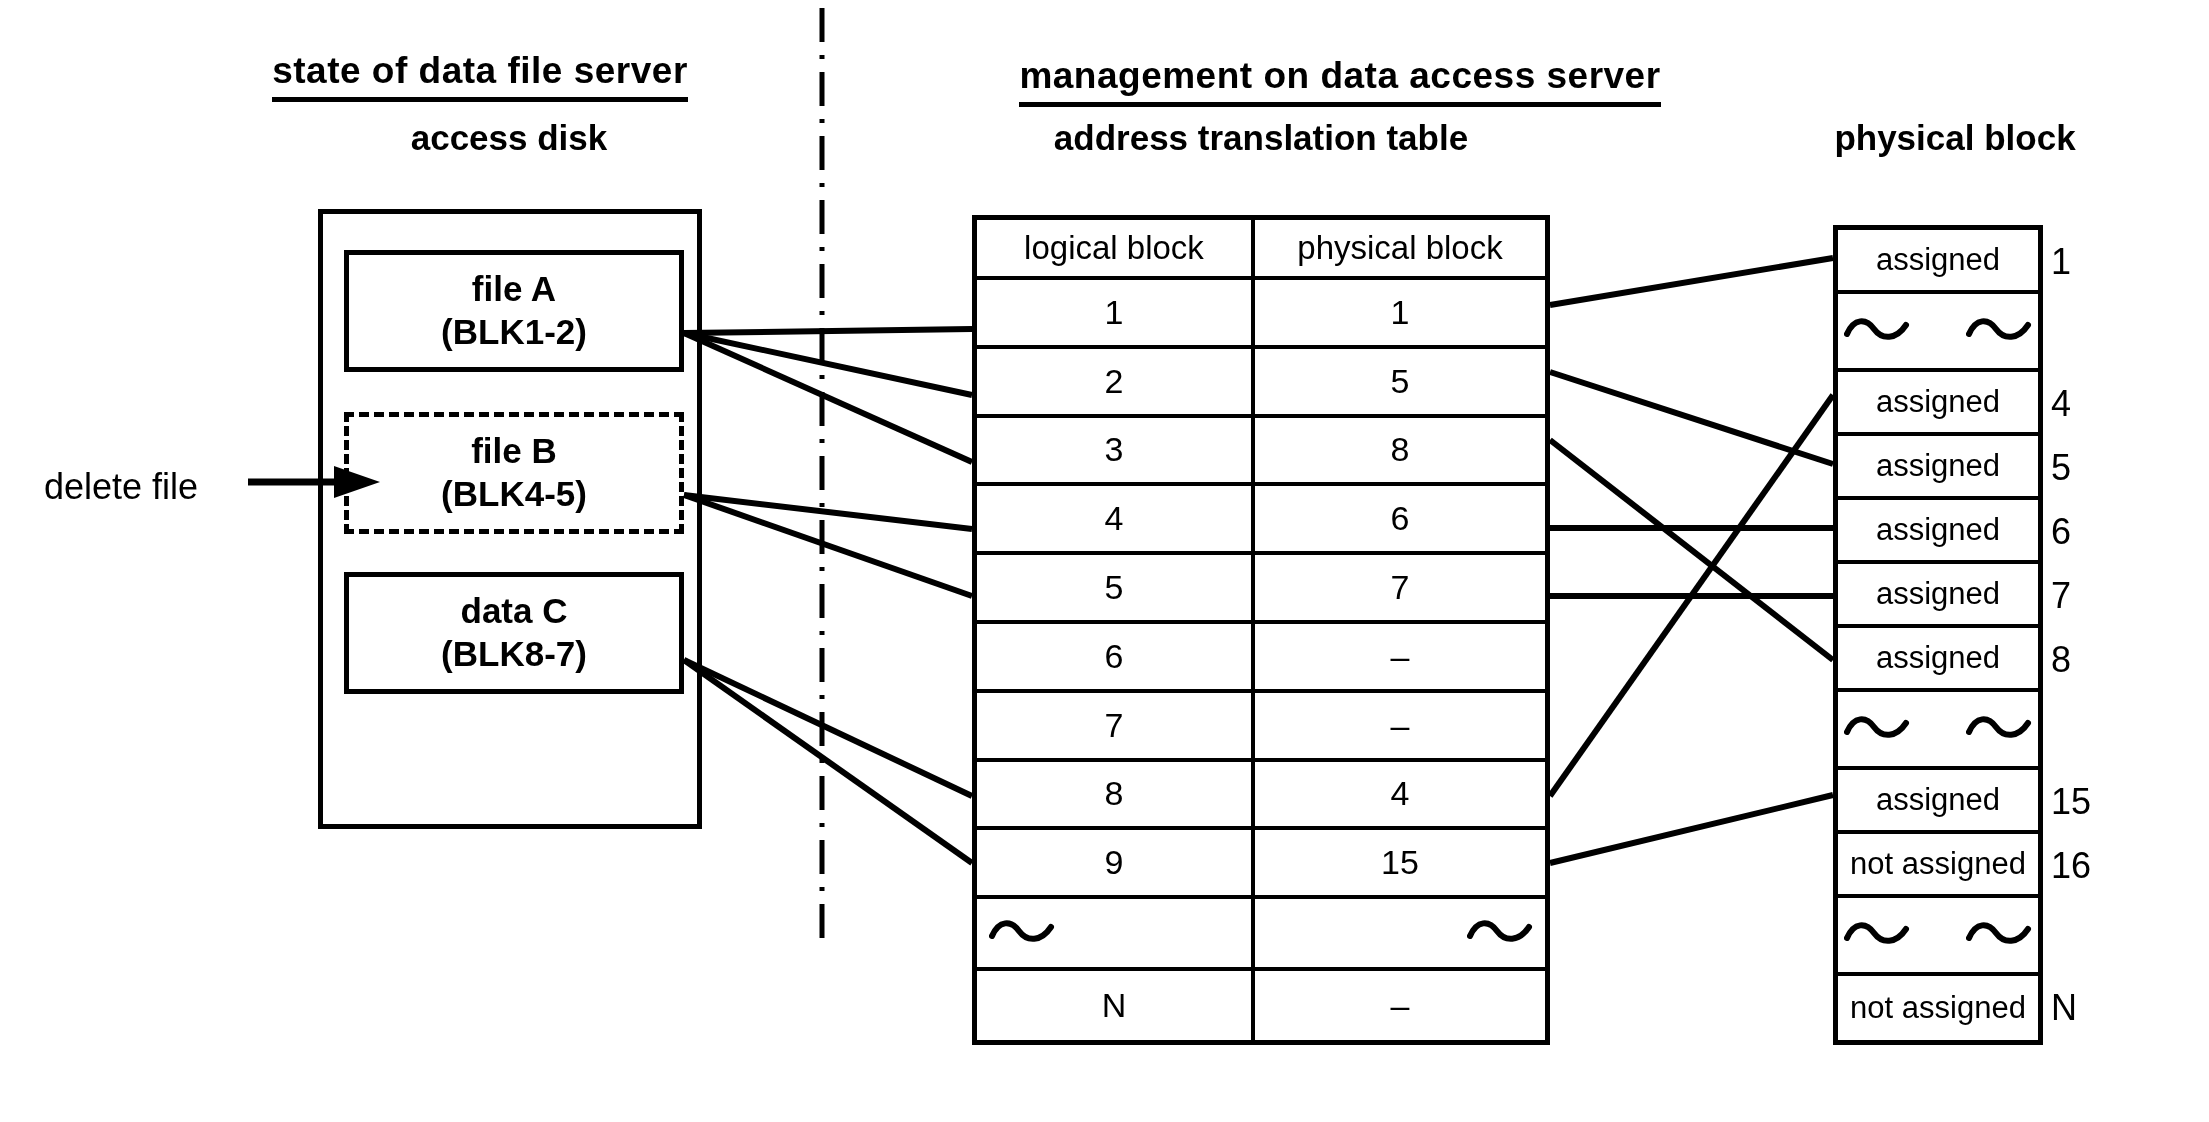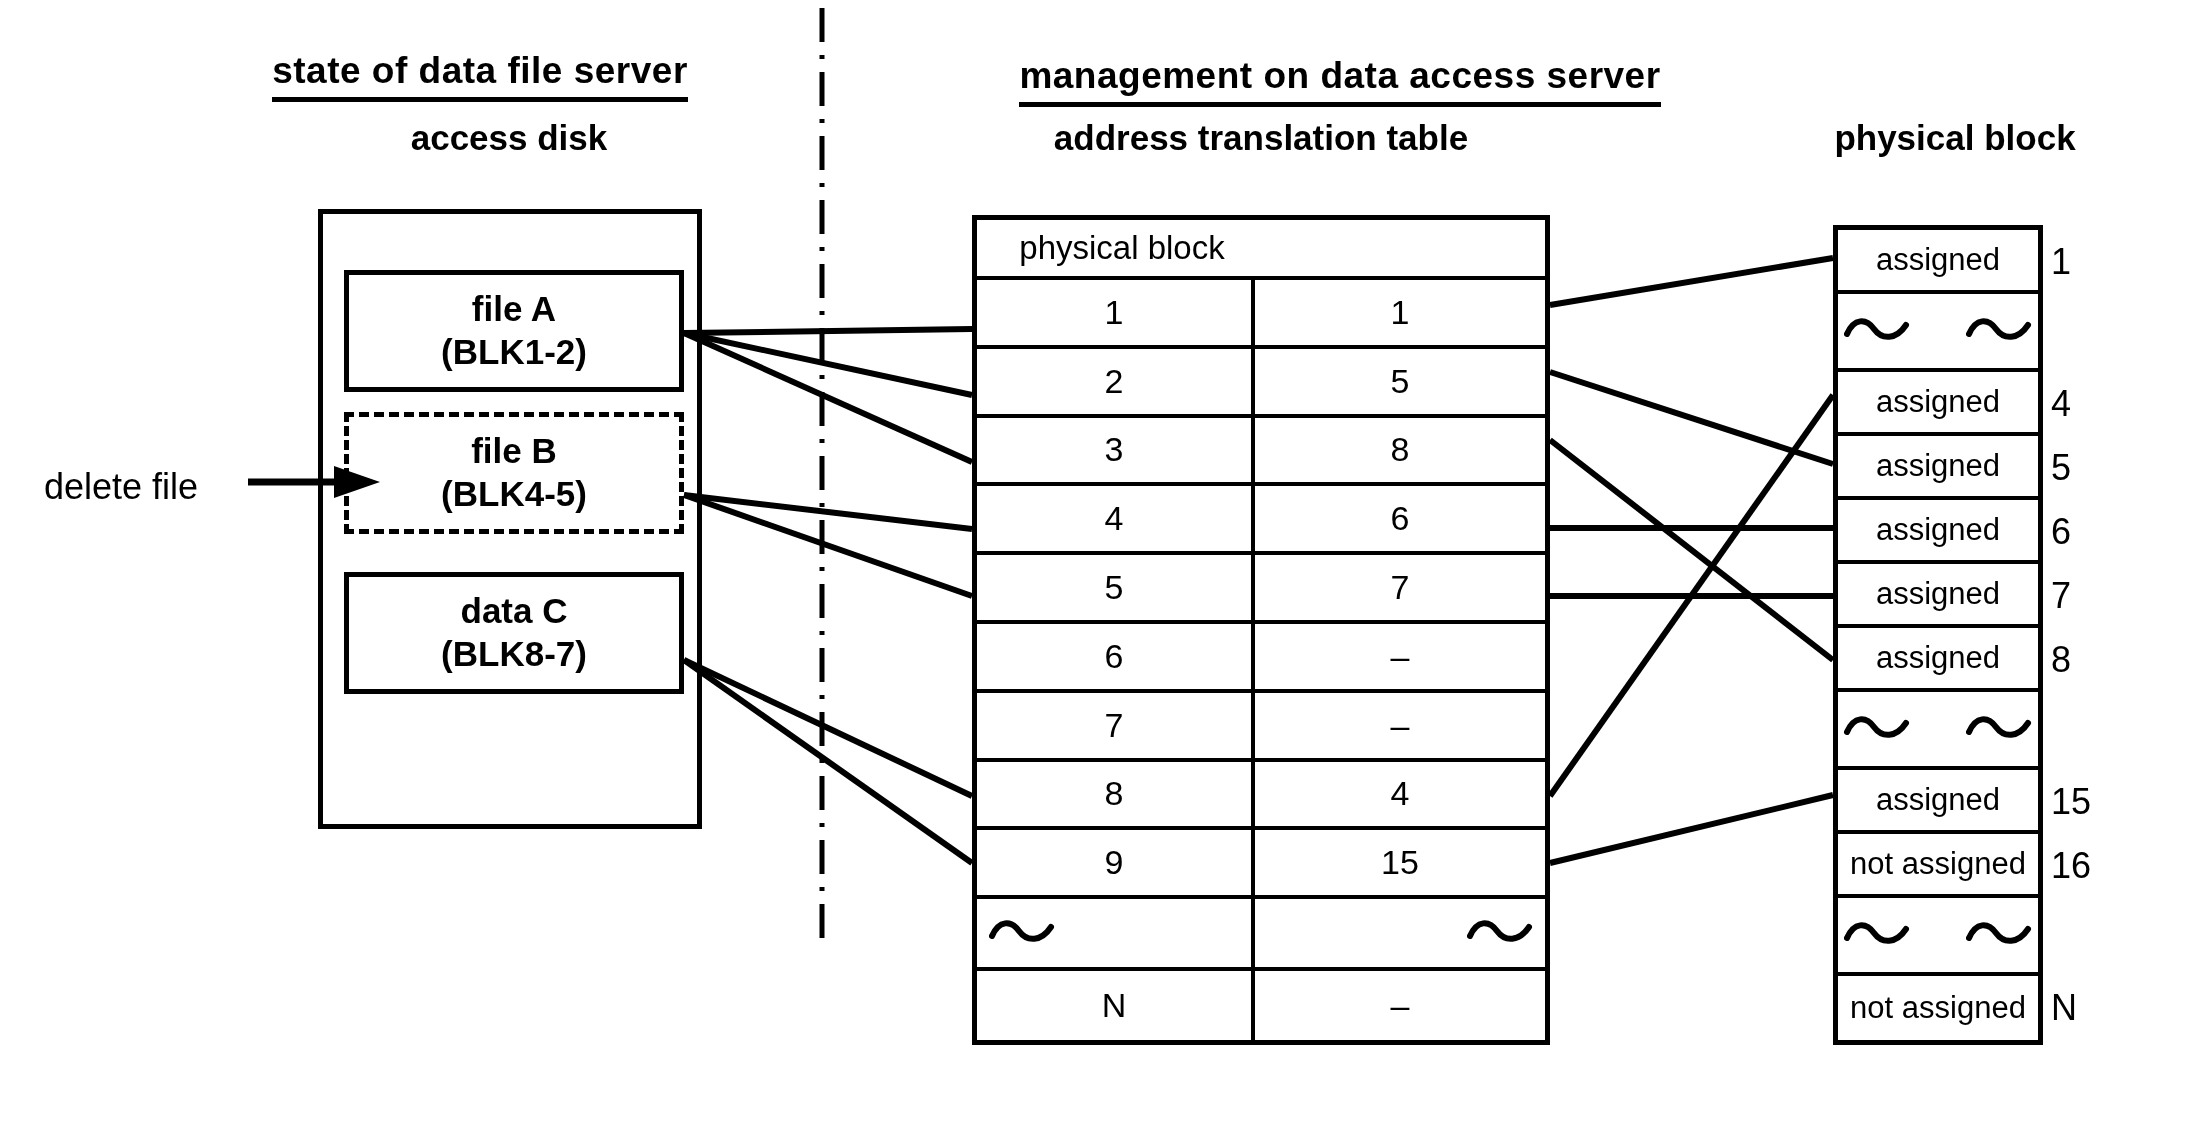--- a/index.html
+++ b/index.html
@@ -65,39 +65,40 @@
 </div>
 
 <div class="abs caption" style="left:318px;top:118px;width:382px;">access disk</div>
 
 <div class="abs caption" style="left:972px;top:118px;width:578px;">address translation table</div>
 
 <div class="abs caption" style="left:1805px;top:118px;width:300px;">physical block</div>
 
 <div class="abs" id="vdisk-box" style="left:318px;top:209px;width:384px;height:620px;"></div>
 
-<div class="abs file-box" style="left:344px;top:250px;width:340px;height:122px;margin-top:20px;">
+<div class="abs file-box" style="left:344px;top:250px;width:340px;height:122px;">
   <div>file A</div>
   <div>(BLK1-2)</div>
 </div>
 
 <div class="abs file-box dashed" style="left:344px;top:412px;width:340px;height:122px;">
   <div>file B</div>
   <div>(BLK4-5)</div>
 </div>
 
 <div class="abs file-box" style="left:344px;top:572px;width:340px;height:122px;">
   <div>data C</div>
   <div>(BLK8-7)</div>
 </div>
 
 <div class="lbl" style="left:44px;top:466px;">delete file</div>
 
 <div class="tbl" id="addr-table" style="left:972px;top:215px;width:578px;height:830px;">
     <div class="trow hdr" style="height: 60px;">
+      <div class="tcell l" style="width: 278px;">logical block</div>
       <div class="tcell" style="width: 290px;">physical block</div>
     </div>
     <div class="trow" style="height: 68.8px;">
       <div class="tcell l" style="width: 278px;">1</div>
       <div class="tcell" style="width: 290px;">1</div>
     </div>
     <div class="trow" style="height: 68.8px;">
       <div class="tcell l" style="width: 278px;">2</div>
       <div class="tcell" style="width: 290px;">5</div>
     </div>

